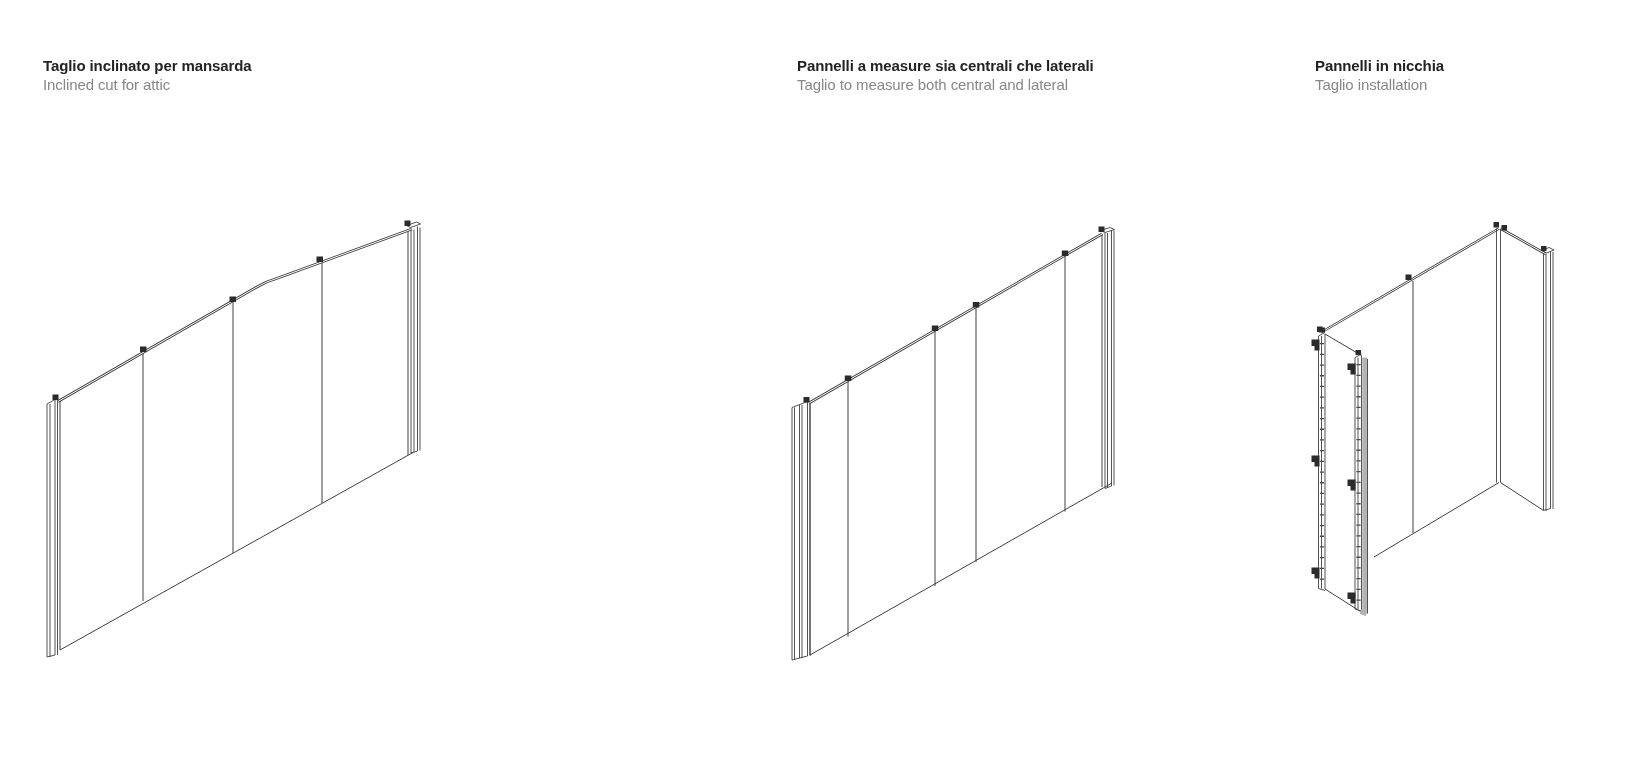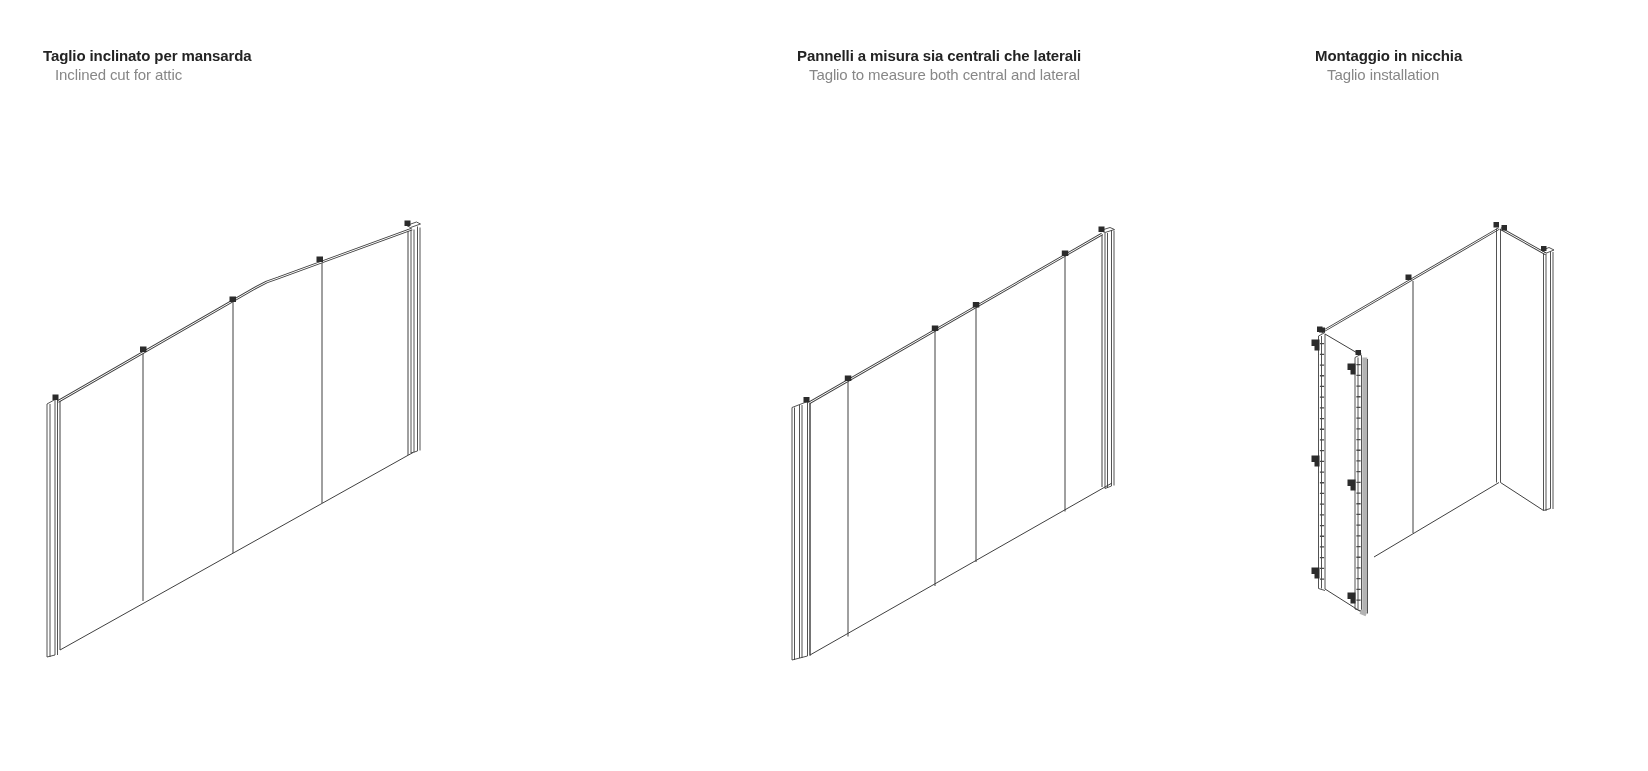--- a/index.html
+++ b/index.html
@@ -3,29 +3,29 @@
 <meta charset="utf-8">
 <style>
   html,body{margin:0;padding:0;background:#fff;}
   .canvas{
     position:relative;
     width:1648px;height:771px;
     background:var(--background,#ffffff);
     font-family:"Liberation Sans",sans-serif;
     overflow:hidden;
   }
-  .caption{position:absolute;top:47px;}
+  .caption{position:absolute;top:57px;}
   .caption h3{
     margin:0;
     font-size:15px;line-height:17px;font-weight:700;
     letter-spacing:-0.1px;
     color:var(--title-color,#232323);
   }
   .caption p{
-    margin:2px 0 0 12px;
+    margin:2px 0 0 0;
     font-size:15px;line-height:17px;font-weight:400;
     letter-spacing:-0.1px;
     color:var(--subtitle-color,#878787);
   }
   svg.diagrams{position:absolute;left:0;top:0;}
   .ln{stroke:var(--line-color,#404040);fill:none;stroke-width:1;stroke-linecap:butt;}
   .ln2{stroke-width:2.6;}
   .thin{stroke-width:0.9;}
   .wh{stroke:#ffffff;fill:none;stroke-width:1;}
   .clip{fill:var(--clip-color,#2b2b2b);stroke:none;}
@@ -36,26 +36,26 @@
 <body>
 
 <div class="canvas">
 
   <section class="caption" style="left:43px">
     <h3>Taglio inclinato per mansarda</h3>
     <p>Inclined cut for attic</p>
   </section>
 
   <section class="caption" style="left:797px">
-    <h3>Pannelli a misura sia centrali che laterali</h3>
+    <h3>Pannelli a measure sia centrali che laterali</h3>
     <p>Taglio to measure both central and lateral</p>
   </section>
 
   <section class="caption" style="left:1315px">
-    <h3>Montaggio in nicchia</h3>
+    <h3>Pannelli in nicchia</h3>
     <p>Taglio installation</p>
   </section>
 
   <svg class="diagrams" width="1648" height="771" viewBox="0 0 1648 771">
 
     <g>
 
       <path class="ln thin" d="M47,404 V657 M50,404 V657 M55,399.5 V655 M57.5,399.5 V655 M47,404 L55,399.5 M47,657 L55,655"></path>
 
       <path class="ln" d="M60,401 V650 M60,650 L413,452.5 M408,229 V455"></path>

